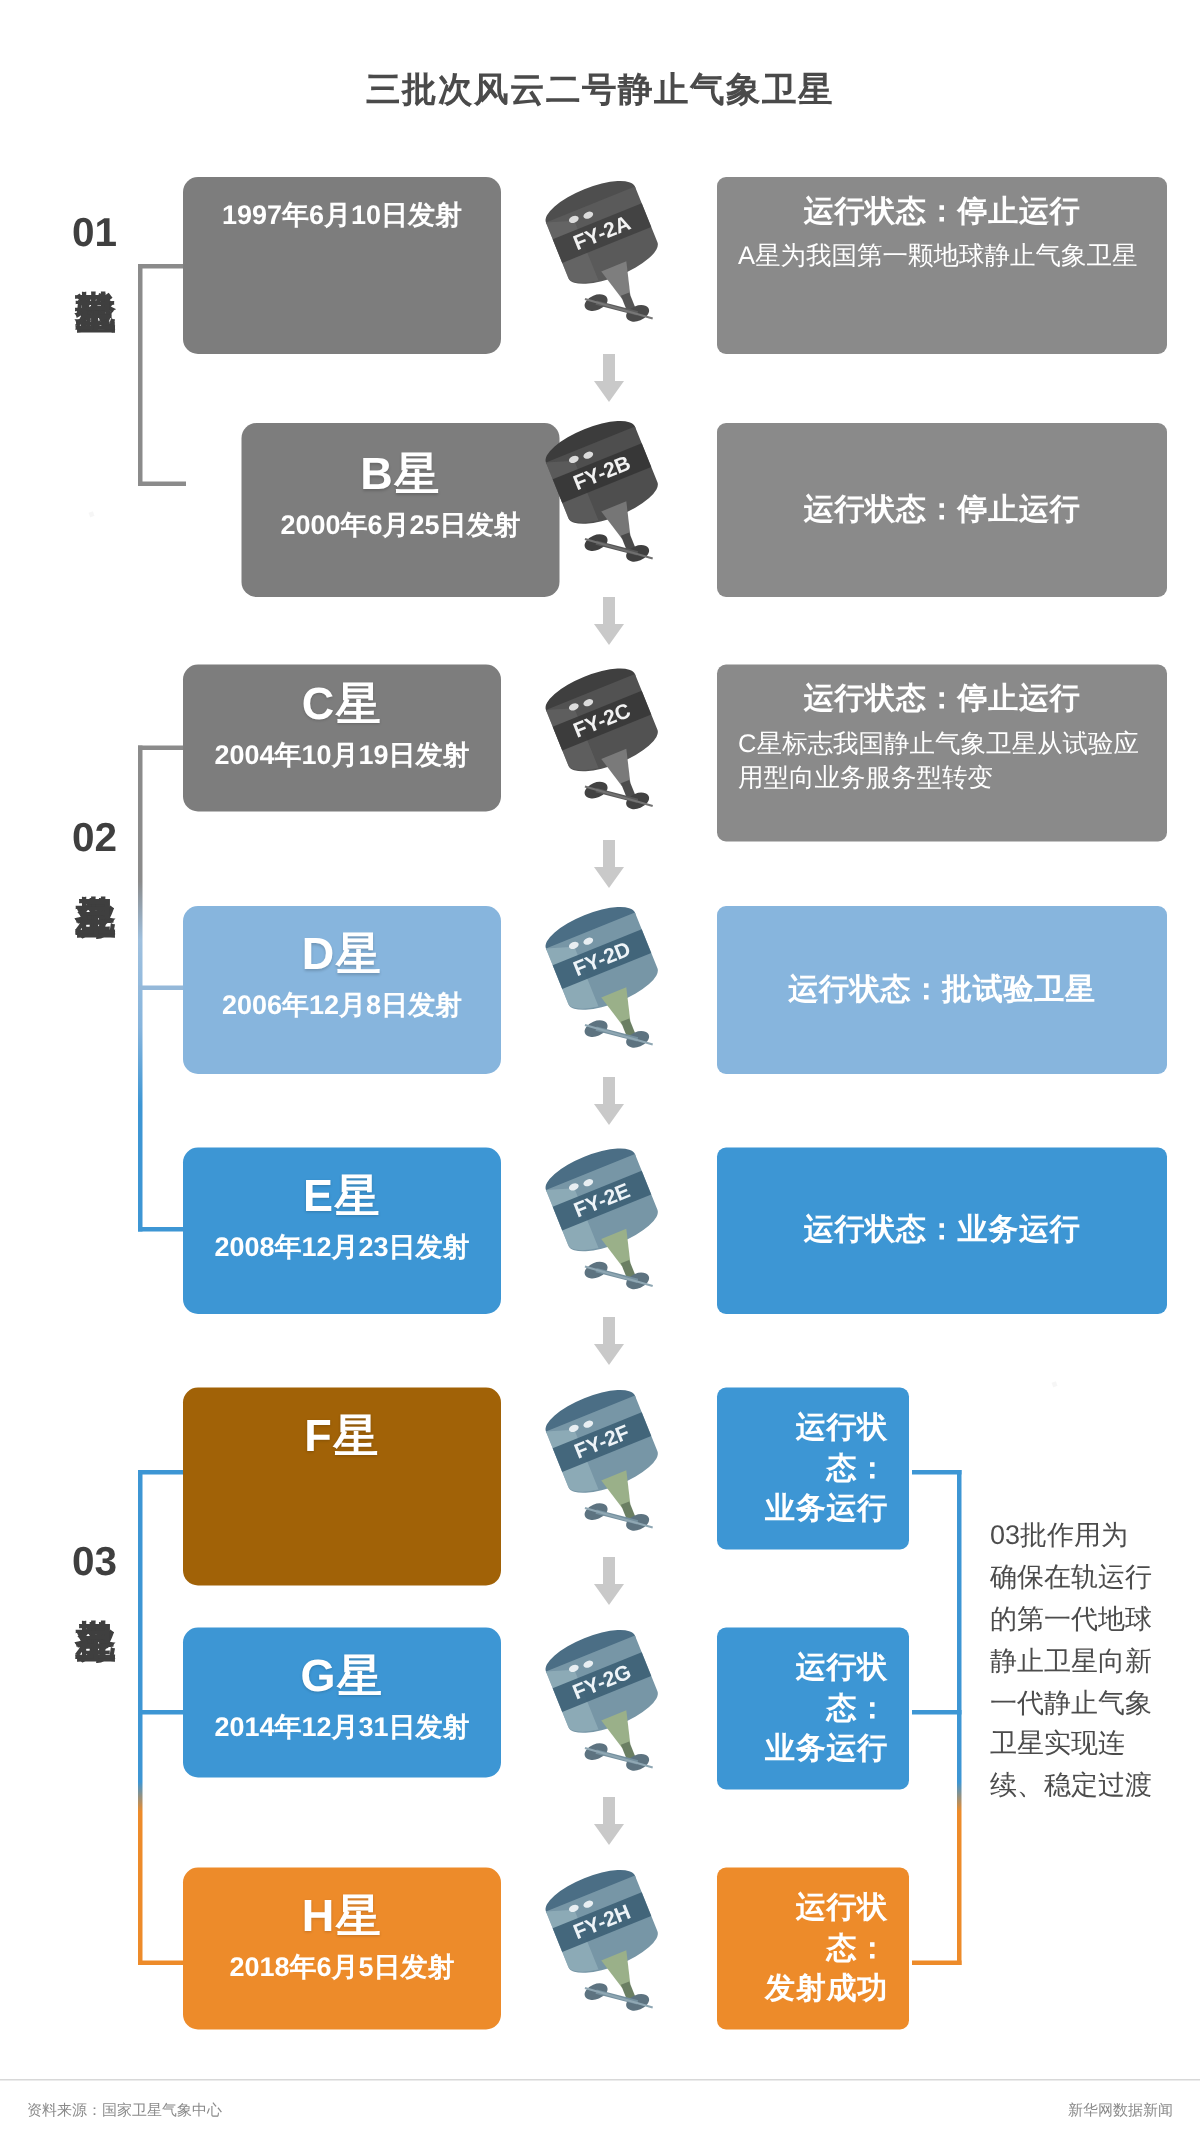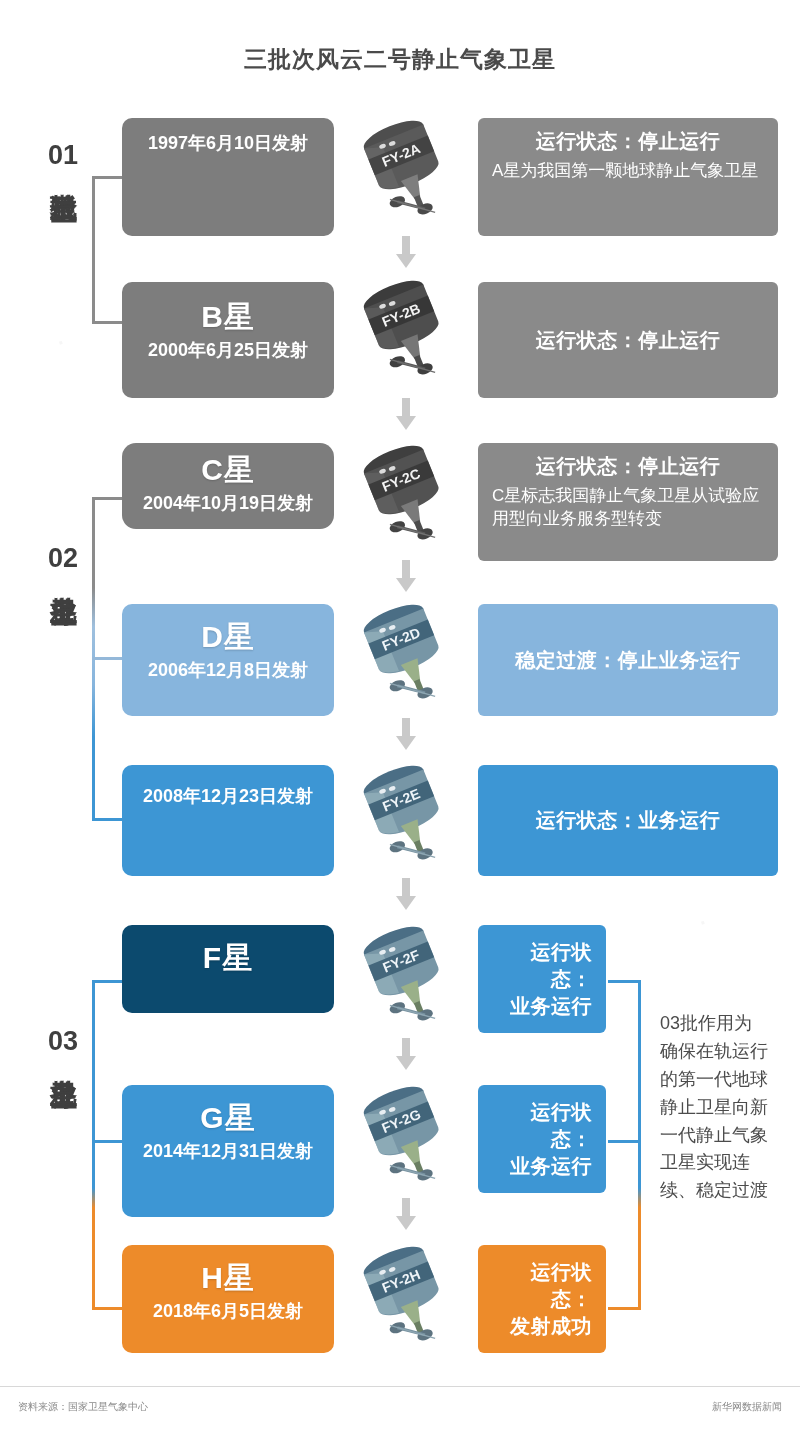--- a/index.html
+++ b/index.html
@@ -241,21 +241,21 @@
       </svg>
     </div>
 
     <div class="status-card" style="left:478px;top:118px;width:300px;height:118px;background:#8a8a8a;">
       <span class="st">运行状态：停止运行</span>
       <span class="desc">A星为我国第一颗地球静止气象卫星</span>
     </div>
   </div>
 
   <div class="row" style="top:0;">
-    <div class="name-card" style="top:282px;height:116px;background:#7d7d7d;padding-top:18px;">
+    <div class="name-card" style="top:282px;height:116px;background:#7d7d7d;padding-top:18px;margin-left:39px;">
       <span class="sat">B星</span>
       <span class="date">2000年6月25日发射</span>
     </div>
 
     <div class="sat-wrap" style="left:352px;top:272px;">
       <svg width="108" height="120" viewBox="0 0 108 120">
         <g transform="rotate(-22 54 55)">
           <ellipse cx="54" cy="22" rx="32" ry="11" fill="#3c3c3c"></ellipse>
           <path d="M22 22 L22 62 A32 11 0 0 0 86 62 L86 22 Z" fill="#4e4e4e"></path>
           <path d="M22 22 L22 62 A32 11 0 0 0 40 71 L40 28 Z" fill="#626262" opacity=".6"></path>
@@ -279,21 +279,21 @@
         <polygon points="3,18 23,18 13,32" fill="#c9c9c9"></polygon>
       </svg>
     </div>
 
     <div class="status-card" style="left:478px;top:282px;width:300px;height:116px;background:#8a8a8a;display:flex;align-items:center;justify-content:center;">
       <span class="st">运行状态：停止运行</span>
     </div>
   </div>
 
   <div class="row" style="top:0;">
-    <div class="name-card" style="top:443px;height:86px;background:#7d7d7d;border-radius:14px;">
+    <div class="name-card" style="top:443px;height:98px;background:#7d7d7d;">
       <span class="sat">C星</span>
       <span class="date">2004年10月19日发射</span>
     </div>
 
     <div class="sat-wrap" style="left:352px;top:437px;">
       <svg width="108" height="120" viewBox="0 0 108 120">
         <g transform="rotate(-22 54 55)">
           <ellipse cx="54" cy="22" rx="32" ry="11" fill="#3f3f3f"></ellipse>
           <path d="M22 22 L22 62 A32 11 0 0 0 86 62 L86 22 Z" fill="#525252"></path>
           <path d="M22 22 L22 62 A32 11 0 0 0 40 71 L40 28 Z" fill="#676767" opacity=".6"></path>
@@ -351,26 +351,27 @@
     </div>
 
     <div class="arrow" style="left:393px;top:718px;">
       <svg width="26" height="34" viewBox="0 0 26 34">
         <rect x="9" y="0" width="8" height="20" fill="#c9c9c9"></rect>
         <polygon points="3,18 23,18 13,32" fill="#c9c9c9"></polygon>
       </svg>
     </div>
 
     <div class="status-card" style="left:478px;top:604px;width:300px;height:112px;background:#87b5dd;display:flex;align-items:center;justify-content:center;">
-      <span class="st">稳定过渡：停止业务运行</span>
+      <span class="st">运行状态：批试验卫星</span>
     </div>
   </div>
 
   <div class="row" style="top:0;">
     <div class="name-card" style="top:765px;height:111px;background:#3d96d4;padding-top:16px;">
+      <span class="sat">E星</span>
       <span class="date">2008年12月23日发射</span>
     </div>
 
     <div class="sat-wrap" style="left:352px;top:757px;">
       <svg width="108" height="120" viewBox="0 0 108 120">
         <g transform="rotate(-22 54 55)">
           <ellipse cx="54" cy="22" rx="32" ry="11" fill="#4b6e85"></ellipse>
           <path d="M22 22 L22 62 A32 11 0 0 0 86 62 L86 22 Z" fill="#7796a6"></path>
           <path d="M22 22 L22 62 A32 11 0 0 0 40 71 L40 28 Z" fill="#96b2bd" opacity=".7"></path>
           <rect x="22" y="34" width="64" height="17" fill="#3c5f75" opacity=".9"></rect>
@@ -393,21 +394,21 @@
         <polygon points="3,18 23,18 13,32" fill="#c9c9c9"></polygon>
       </svg>
     </div>
 
     <div class="status-card" style="left:478px;top:765px;width:300px;height:111px;background:#3d96d4;display:flex;align-items:center;justify-content:center;">
       <span class="st">运行状态：业务运行</span>
     </div>
   </div>
 
   <div class="row" style="top:0;">
-    <div class="name-card" style="top:925px;height:88px;background:#0c4a6e;padding-top:16px;">
+    <div class="name-card" style="top:925px;height:132px;background:#a16207;padding-top:16px;">
       <span class="sat">F星</span>
     </div>
 
     <div class="sat-wrap" style="left:352px;top:918px;">
       <svg width="108" height="120" viewBox="0 0 108 120">
         <g transform="rotate(-22 54 55)">
           <ellipse cx="54" cy="22" rx="32" ry="11" fill="#4b6e85"></ellipse>
           <path d="M22 22 L22 62 A32 11 0 0 0 86 62 L86 22 Z" fill="#7796a6"></path>
           <path d="M22 22 L22 62 A32 11 0 0 0 40 71 L40 28 Z" fill="#96b2bd" opacity=".7"></path>
           <rect x="22" y="34" width="64" height="17" fill="#3c5f75" opacity=".9"></rect>
@@ -431,21 +432,21 @@
       </svg>
     </div>
 
     <div class="status-card narrow" style="left:478px;top:925px;width:128px;height:108px;background:#3d96d4;display:flex;align-items:center;white-space:pre-line;">
       <span class="st">运行状态：
 业务运行</span>
     </div>
   </div>
 
   <div class="row" style="top:0;">
-    <div class="name-card" style="top:1085px;height:132px;background:#3d96d4;padding-top:16px;text-align:center;">
+    <div class="name-card" style="top:1085px;height:100px;background:#3d96d4;padding-top:16px;text-align:center;">
       <span class="sat">G星</span>
       <span class="date">2014年12月31日发射</span>
     </div>
 
     <div class="sat-wrap" style="left:352px;top:1078px;">
       <svg width="108" height="120" viewBox="0 0 108 120">
         <g transform="rotate(-22 54 55)">
           <ellipse cx="54" cy="22" rx="32" ry="11" fill="#4b6e85"></ellipse>
           <path d="M22 22 L22 62 A32 11 0 0 0 86 62 L86 22 Z" fill="#7796a6"></path>
           <path d="M22 22 L22 62 A32 11 0 0 0 40 71 L40 28 Z" fill="#96b2bd" opacity=".7"></path>

